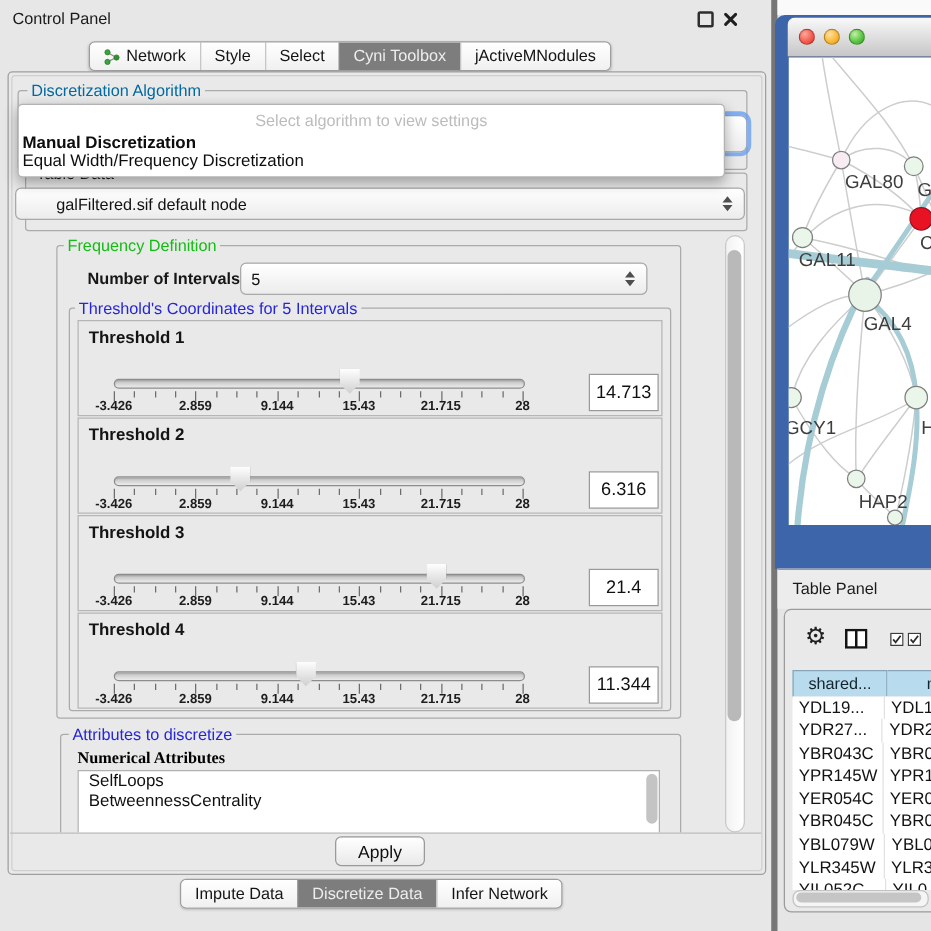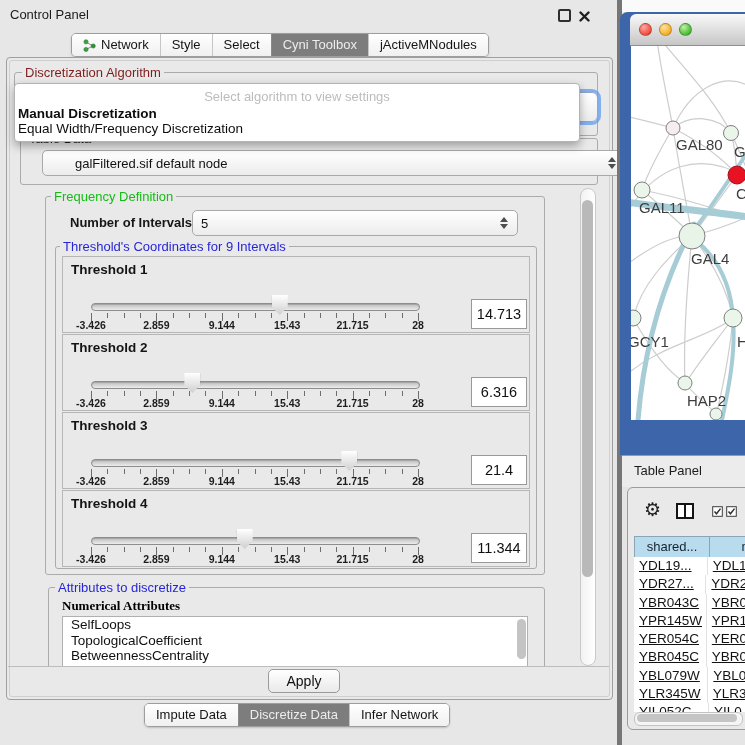--- a/index.html
+++ b/index.html
@@ -20,40 +20,40 @@
   .tab:first-child{border-left:none;}
   .tab.selected{background:#7d7d7d;color:#ededed;border-left-color:#8a8a8a;}
 
   #cp-main{left:6px;top:57px;width:605px;height:641px;border:1px solid #9f9f9f;border-radius:4px;background:#e9e9e9;}
   #cp-inner{left:9px;top:60px;width:599px;height:635px;border:1px solid #cfcfcf;border-radius:3px;}
 
   .group{position:absolute;border:1px solid #ababab;border-radius:3px;}
   .group-label{position:absolute;font-size:13px;background:#e9e9e9;padding:0 3px;white-space:nowrap;}
 
   #disc-group{left:14px;top:72px;width:582px;height:62px;}
-  #disc-label{left:22px;top:65px;color:#7f1d1d;}
+  #disc-label{left:22px;top:65px;color:#0369a1;}
   #ghost-combo{left:554px;top:92px;width:42px;height:28px;border-radius:6px;border:1px solid #8fa6c8;
                background:linear-gradient(#ffffff,#ececec);box-shadow:0 0 0 3px rgba(98,155,240,.75);}
 
   #algo-popup{left:14px;top:83px;width:564px;height:57px;background:#fff;border:1px solid #b3b3b3;
               border-radius:4px;box-shadow:0 4px 10px rgba(0,0,0,.32);z-index:6;}
   #popup-hint{position:absolute;left:0;right:0;top:5px;text-align:center;color:#bcbcbc;font-size:13px;}
   #popup-list{position:absolute;left:0;right:0;top:22px;}
   .popup-item{padding-left:3px;font-size:13.5px;height:15px;line-height:15px;color:#0d0d0d;}
   .popup-item.bold{font-weight:bold;}
 
   #td-group{left:20px;top:138px;width:576px;height:45px;}
   #td-label{left:26px;top:131px;color:#1c1c1c;}
   .combo{position:absolute;background:linear-gradient(#ffffff,#ececec);border:1px solid #a9a9a9;
          border-radius:5px;font-size:13px;color:#111;display:flex;align-items:center;padding-left:8px;}
   .spinner{position:absolute;right:9px;top:50%;transform:translateY(-50%);display:flex;flex-direction:column;gap:2px;}
   .spinner i{width:0;height:0;border-left:4px solid transparent;border-right:4px solid transparent;display:block;}
   .spinner .up{border-bottom:5px solid #4e4e4e;}
   .spinner .down{border-top:5px solid #4e4e4e;}
-  #td-combo{left:42px;top:150px;width:550px;height:24px;padding-left:32px;}
+  #td-combo{left:12px;top:150px;width:550px;height:24px;padding-left:32px;}
 
   #scrollport{left:14px;top:186px;width:566px;height:480px;overflow:hidden;}
   #v-scroll{left:580px;top:188px;width:14px;height:476px;background:linear-gradient(to right,#f2f2f2,#ffffff);
             border:1px solid #c9c9c9;border-radius:8px;}
   #v-thumb{left:582px;top:200px;width:11px;height:377px;background:#b9b9b9;border-radius:6px;}
 
   #int-group{left:31px;top:10px;width:498px;height:377px;}
   #int-label{left:37px;top:3px;color:#13bd13;}
   #noi-label{left:56px;top:29px;font-size:13px;font-weight:bold;color:#161616;}
   #noi-combo{left:178px;top:24px;width:316px;height:24px;}
@@ -107,21 +107,21 @@
                 border-radius:6px 0 0 6px;overflow:hidden;position:absolute;}
   #gear-icon{position:absolute;left:16px;top:12px;font-size:19px;color:#1f1f1f;font-family:"DejaVu Sans",sans-serif;line-height:19px;}
   #col-icon{position:absolute;left:48px;top:15px;}
   #chk-icons{position:absolute;left:84px;top:18px;display:flex;gap:3px;}
   #tbl-head{position:absolute;left:6px;top:48px;display:flex;}
   .hcell{height:20px;line-height:20px;background:#b8dcee;border:1px solid #8aa5b8;border-left:none;
          font-size:13px;text-align:center;color:#15232d;}
   .hcell:first-child{border-left:1px solid #8aa5b8;}
   #tbl-rows{position:absolute;left:6px;top:69px;width:112px;height:155px;background:#fff;overflow:hidden;}
   .trow{display:flex;height:18.3px;line-height:18.3px;font-size:13.5px;color:#121212;}
-  .tcell{padding-left:5px;white-space:nowrap;overflow:hidden;text-decoration:underline;}
+  .tcell{padding-left:5px;white-space:nowrap;overflow:hidden;}
   .tcell.c1{width:69px;border-right:1px solid #e2e2e2;}
   #h-scroll{position:absolute;left:6px;top:224px;width:107px;height:12px;background:#f5f5f5;
             border:1px solid #c2c2c2;border-radius:6px;}
   #h-thumb{position:absolute;left:2px;top:1px;width:100px;height:8px;background:#c5c5c5;border-radius:4px;}
 </style>
 </head>
 <body>
 
 <div id="root">
 
@@ -190,29 +190,28 @@
     <div class="group-label" id="int-label">Frequency Definition</div>
     <div class="abs" id="noi-label">Number of Intervals</div>
     <div class="combo" id="noi-combo">
       <span>5</span>
       <span class="spinner">
           <i class="up"></i>
           <i class="down"></i>
         </span>
     </div>
     <div class="group" id="thr-group"></div>
-    <div class="group-label" id="thr-label">Threshold's Coordinates for 9 Intervals</div>
+    <div class="group-label" id="thr-label">Threshold's Coordinates for 5 Intervals</div>
 
     <div class="group" id="attr-group"></div>
     <div class="group-label" id="attr-label">Attributes to discretize</div>
     <div class="abs" id="numattr-label">Numerical Attributes</div>
     <div id="attr-list">
 
     <div class="attr-item">SelfLoops</div>
-        <div class="attr-item">TopologicalCoefficient</div>
         <div class="attr-item">BetweennessCentrality</div>
         <div id="attr-thumb"></div>
       </div>
   <div class="th-row" style="top: 70px;">
         <div class="th-label">Threshold 1</div>
         <div class="track"></div>
         <span class="tick" style="left: 28px; top: 56px; height: 8px;"></span>
         <span class="tick" style="left: 44.35px; top: 56px; height: 5px;"></span>
         <span class="tick" style="left: 60.7px; top: 56px; height: 5px;"></span>
         <span class="tick" style="left: 77.05px; top: 56px; height: 5px;"></span>

